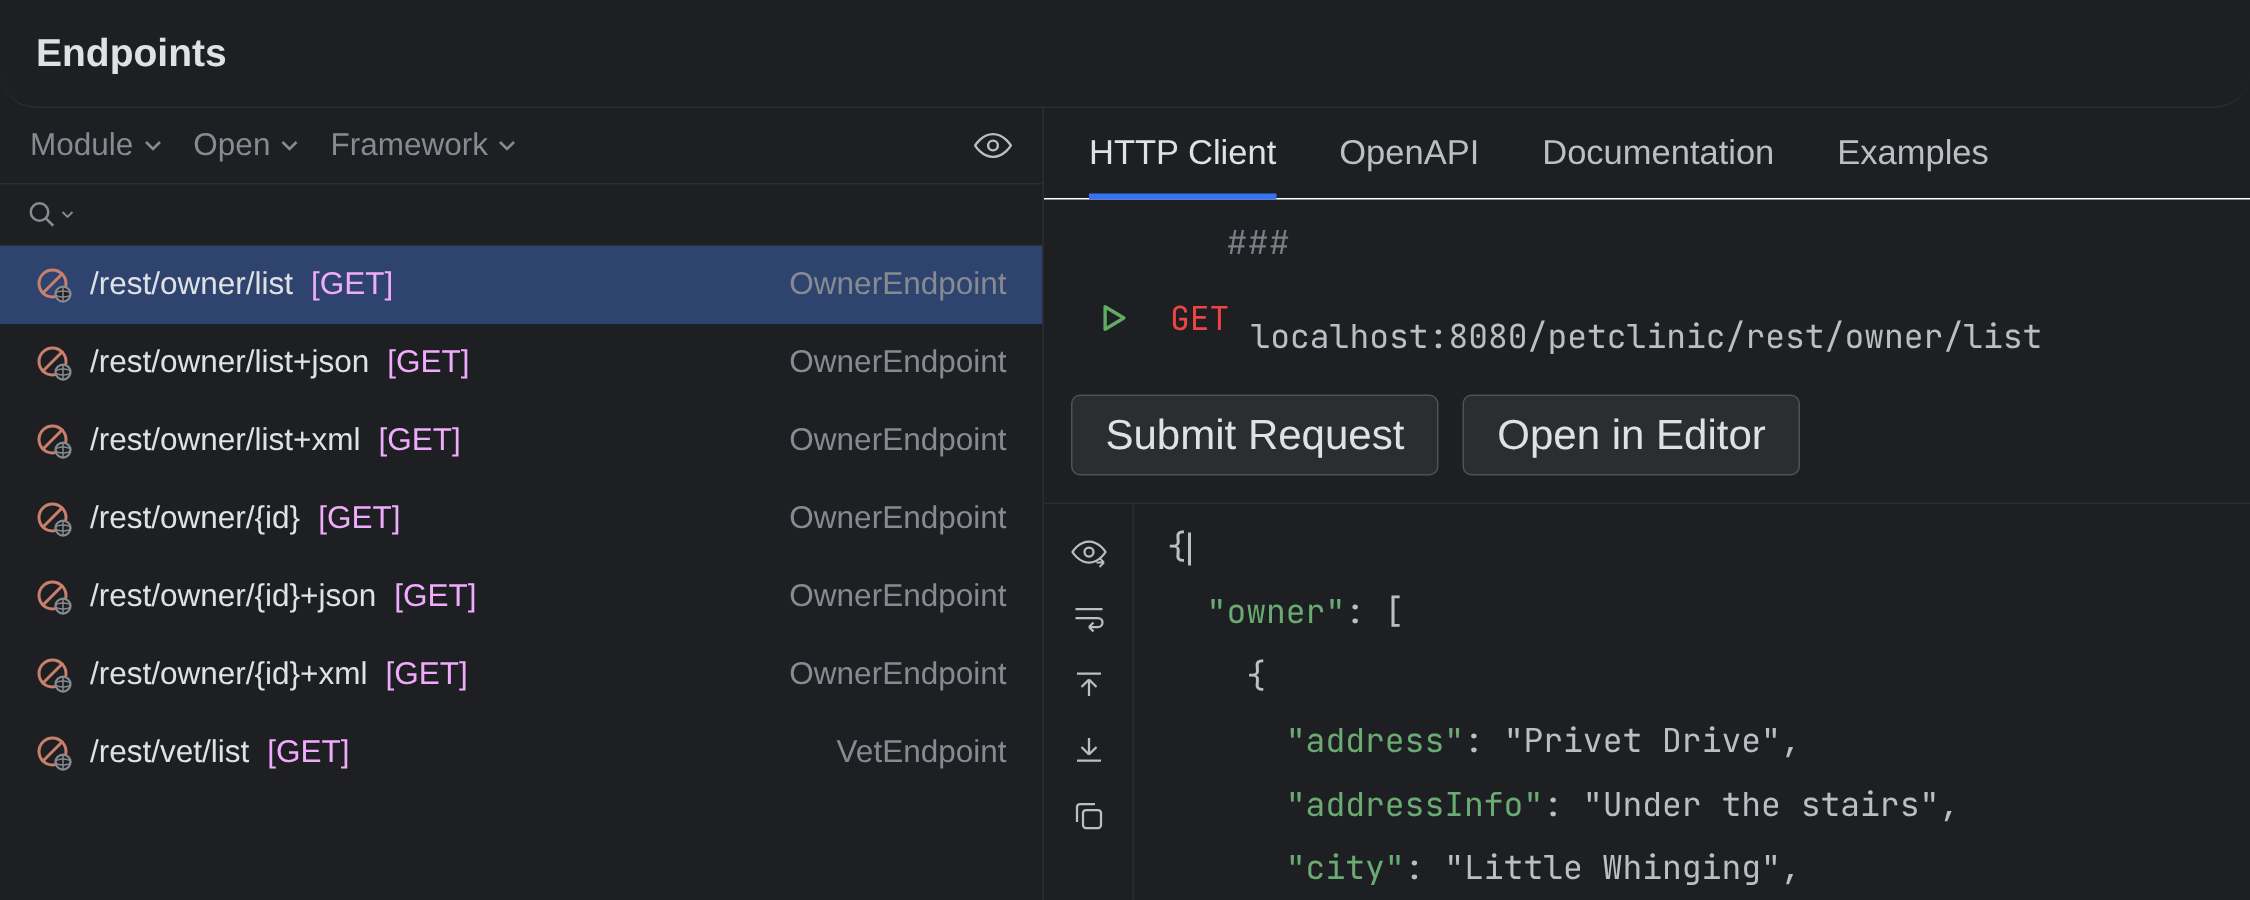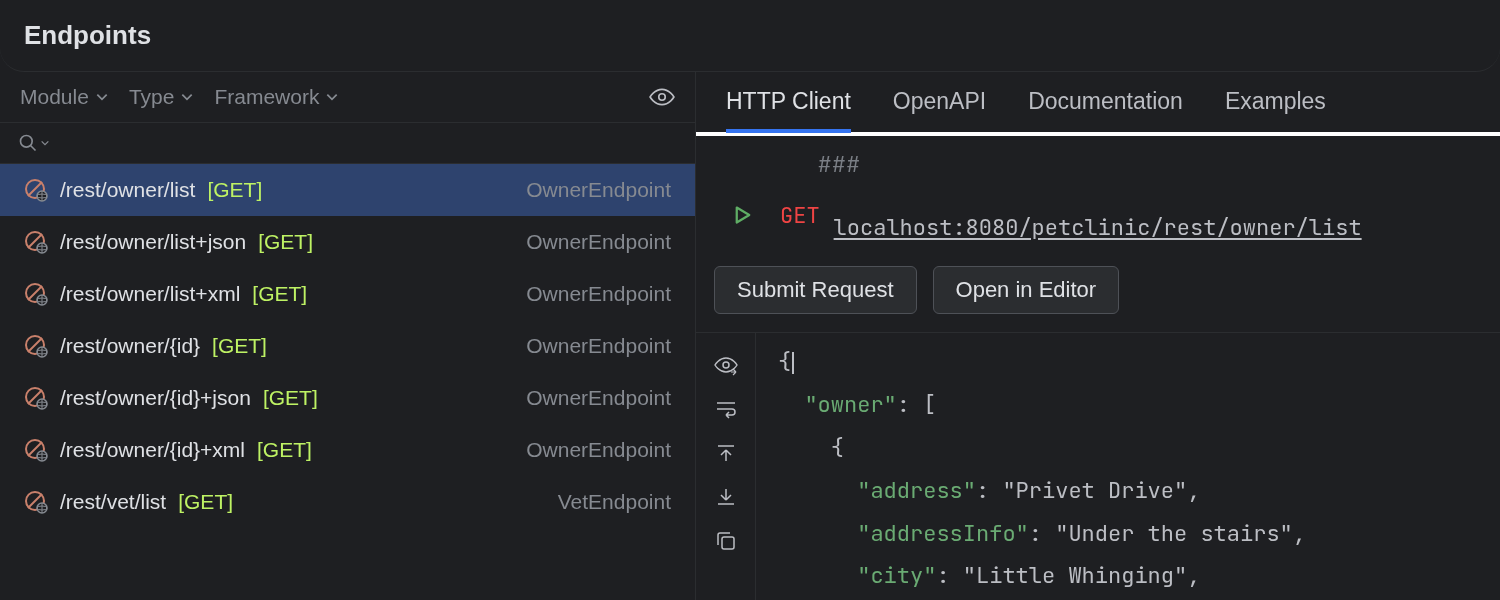--- a/index.html
+++ b/index.html
@@ -78,36 +78,36 @@
   width: 24px;
   height: 24px;
   flex-shrink: 0;
   position: relative;
 }
 .ep-icon svg { width: 24px; height: 24px; }
 .endpoint-path {
   color: #dfe1e5;
 }
 .endpoint-method {
-  color: #bef264;
+  color: #f0abfc;
 }
 .endpoint-handler {
   margin-left: auto;
   color: #868a91;
 }
 .right-panel {
   flex: 1;
   display: flex;
   flex-direction: column;
 }
 .tabs {
   display: flex;
   gap: 42px;
   padding: 16px 30px 0 30px;
-  border-bottom: 4px solid #ffffff;
+  border-bottom: 1px solid #ffffff;
 }
 .tab {
   padding-bottom: 14px;
   color: #bcbec4;
   cursor: pointer;
   font-size: 23px;
 }
 .tab.active {
   color: #dfe1e5;
   border-bottom: 4px solid #3574f0;
@@ -126,32 +126,32 @@
   min-height: 40px;
 }
 .editor-line .gutter-icon {
   width: 22px;
   display: inline-flex;
   justify-content: center;
 }
 .hashmarks { color: #7a7e85; letter-spacing: 1px; padding-left: 50px;}
 .play-triangle svg { width: 20px; height: 20px; fill: #5fad65; }
 .http-method { color: #ef4444; padding-left: 12px;}
-.http-url { color: #bcbec4; text-decoration: underline; text-underline-offset: 3px; margin-top: 25px; }
+.http-url { color: #bcbec4; text-underline-offset: 3px; margin-top: 25px; }
 .action-buttons {
   display: flex;
   gap: 16px;
   padding: 20px 18px 18px 18px;
 }
 .btn {
   background: #2b2d30;
   border: 1px solid #4e5157;
   color: #dfe1e5;
   padding: 10px 22px;
-  font-size: 22px;
+  font-size: 28px;
   border-radius: 6px;
   cursor: pointer;
   font-family: inherit;
 }
 .response-area {
   flex: 1;
   display: flex;
   border-top: 1px solid #2b2d30;
   overflow: hidden;
 }
@@ -192,21 +192,21 @@
   <div class="left-panel">
 
     <div class="filter-bar">
       <span class="filter-item">
         <span>Module</span>
         <svg viewBox="0 0 12 12">
             <path d="M2 4 L6 8 L10 4" stroke-width="1.5" fill="none"></path>
           </svg>
       </span>
       <span class="filter-item">
-        <span>Type</span>
+        <span>Open</span>
         <svg viewBox="0 0 12 12">
             <path d="M2 4 L6 8 L10 4" stroke-width="1.5" fill="none"></path>
           </svg>
       </span>
       <span class="filter-item">
         <span>Framework</span>
         <svg viewBox="0 0 12 12">
             <path d="M2 4 L6 8 L10 4" stroke-width="1.5" fill="none"></path>
           </svg>
       </span>

